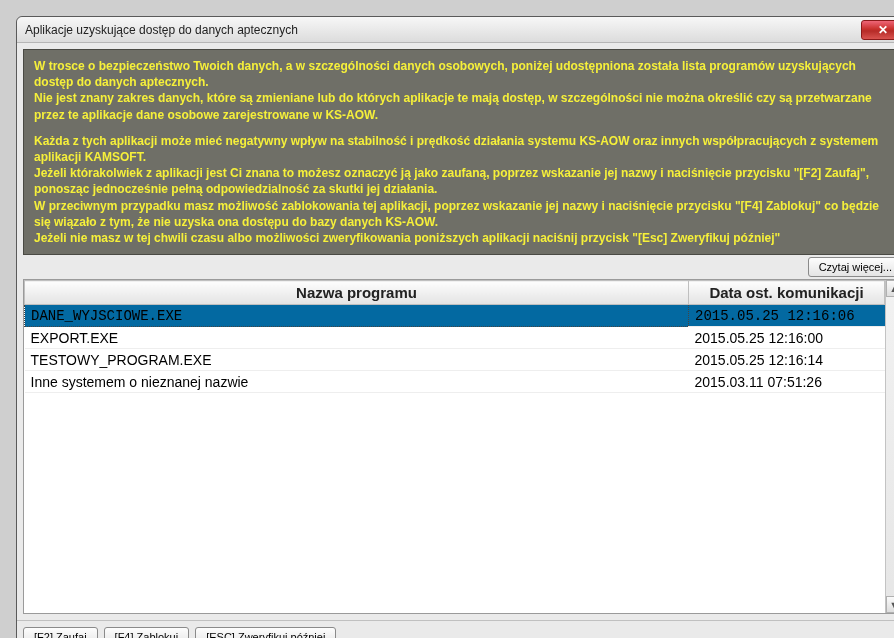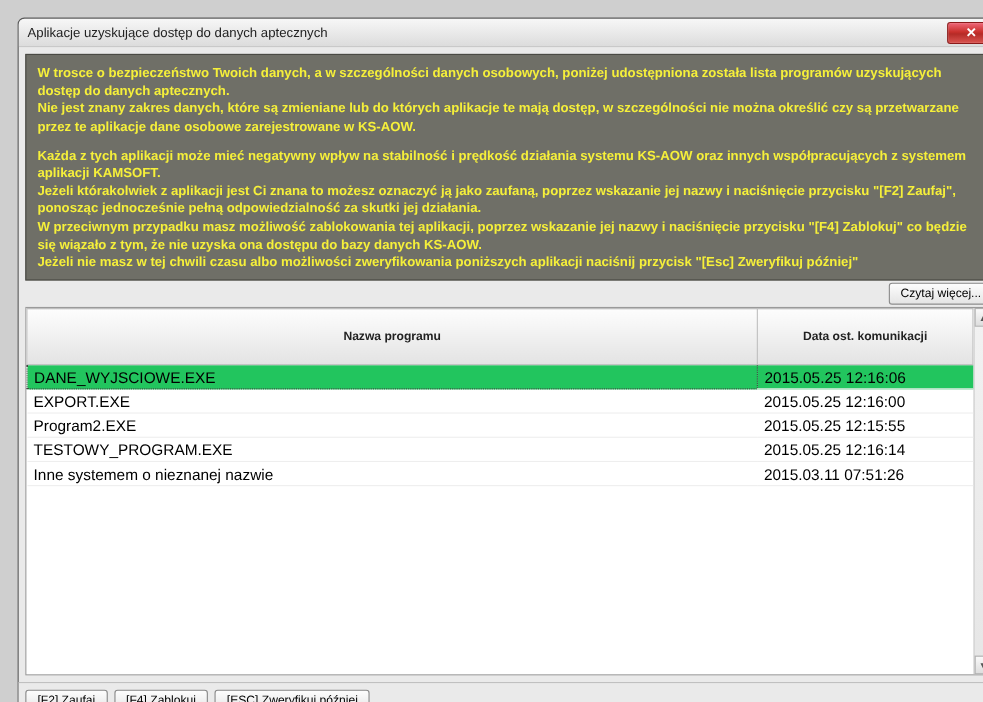--- a/index.html
+++ b/index.html
@@ -37,25 +37,25 @@
     border-radius:3px; font-size:11px; padding:3px 10px; cursor:pointer;
     font-family: Liberation Sans, sans-serif;
   }
   .table-wrap {
     flex:1; display:flex; border:1px solid #9a9a9a; background:#fff; overflow:hidden;
   }
   .table-scroll { flex:1; overflow:hidden; position:relative; }
   table { width:100%; border-collapse:collapse; font-size:14px; }
   thead th {
     background:linear-gradient(#fdfdfd,#e3e3e3); border:1px solid #bfbfbf;
-    font-size:11px; font-weight:bold; padding:19px 6px; text-align:center; color:#222;
+    font-size:15px; font-weight:bold; padding:3px 6px; text-align:center; color:#222;
   }
   tbody td { padding:2px 6px; border-bottom:1px solid #eee; height:22px; }
   tbody td.date { text-align:left; white-space:nowrap; width:160px; }
-  tbody tr.selected td { background:#22c55e; }
+  tbody tr.selected td { background:#0369a1;font-family:Liberation Mono, monospace; }
   tbody tr.selected td.name { border:1px dotted #444; }
   .vscroll {
     width:17px; background:linear-gradient(#f2f2f2,#e6e6e6); border-left:1px solid #c3c3c3;
     display:flex; flex-direction:column;
   }
   .vscroll .arrow {
     height:17px; background:linear-gradient(#fafafa,#ddd); border:1px solid #b0b0b0;
     display:flex; align-items:center; justify-content:center; font-size:9px; color:#555;
   }
   .vscroll .track { flex:1; }
@@ -103,24 +103,20 @@
           <tbody id="tbody">
               <tr class="selected">
                 <td class="name">DANE_WYJSCIOWE.EXE</td>
                 <td class="date">2015.05.25 12:16:06</td>
               </tr>
               <tr>
                 <td class="name">EXPORT.EXE</td>
                 <td class="date">2015.05.25 12:16:00</td>
               </tr>
               <tr>
-                <td class="name">Program2.EXE</td>
-                <td class="date">2015.05.25 12:15:55</td>
-              </tr>
-              <tr>
                 <td class="name">TESTOWY_PROGRAM.EXE</td>
                 <td class="date">2015.05.25 12:16:14</td>
               </tr>
               <tr>
                 <td class="name">Inne systemem o nieznanej nazwie</td>
                 <td class="date">2015.03.11 07:51:26</td>
               </tr>
             </tbody>
         </table>
       </div>

